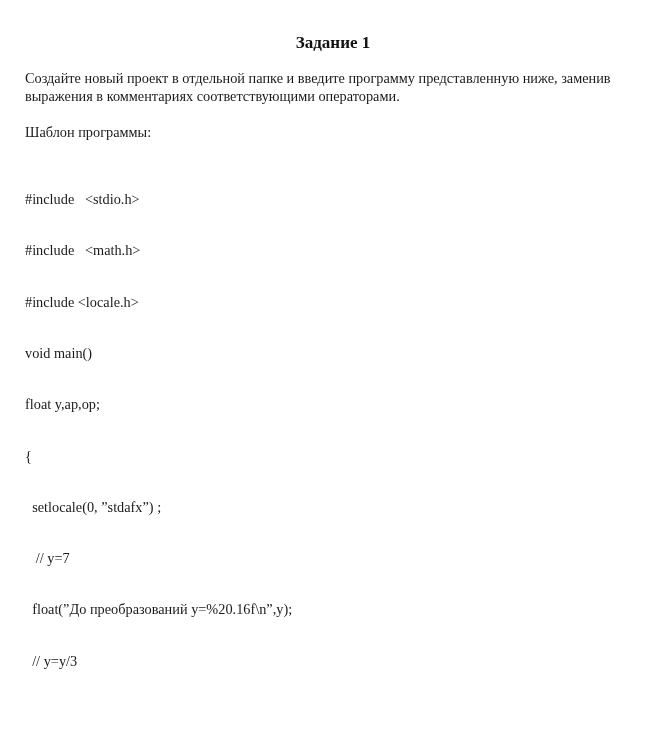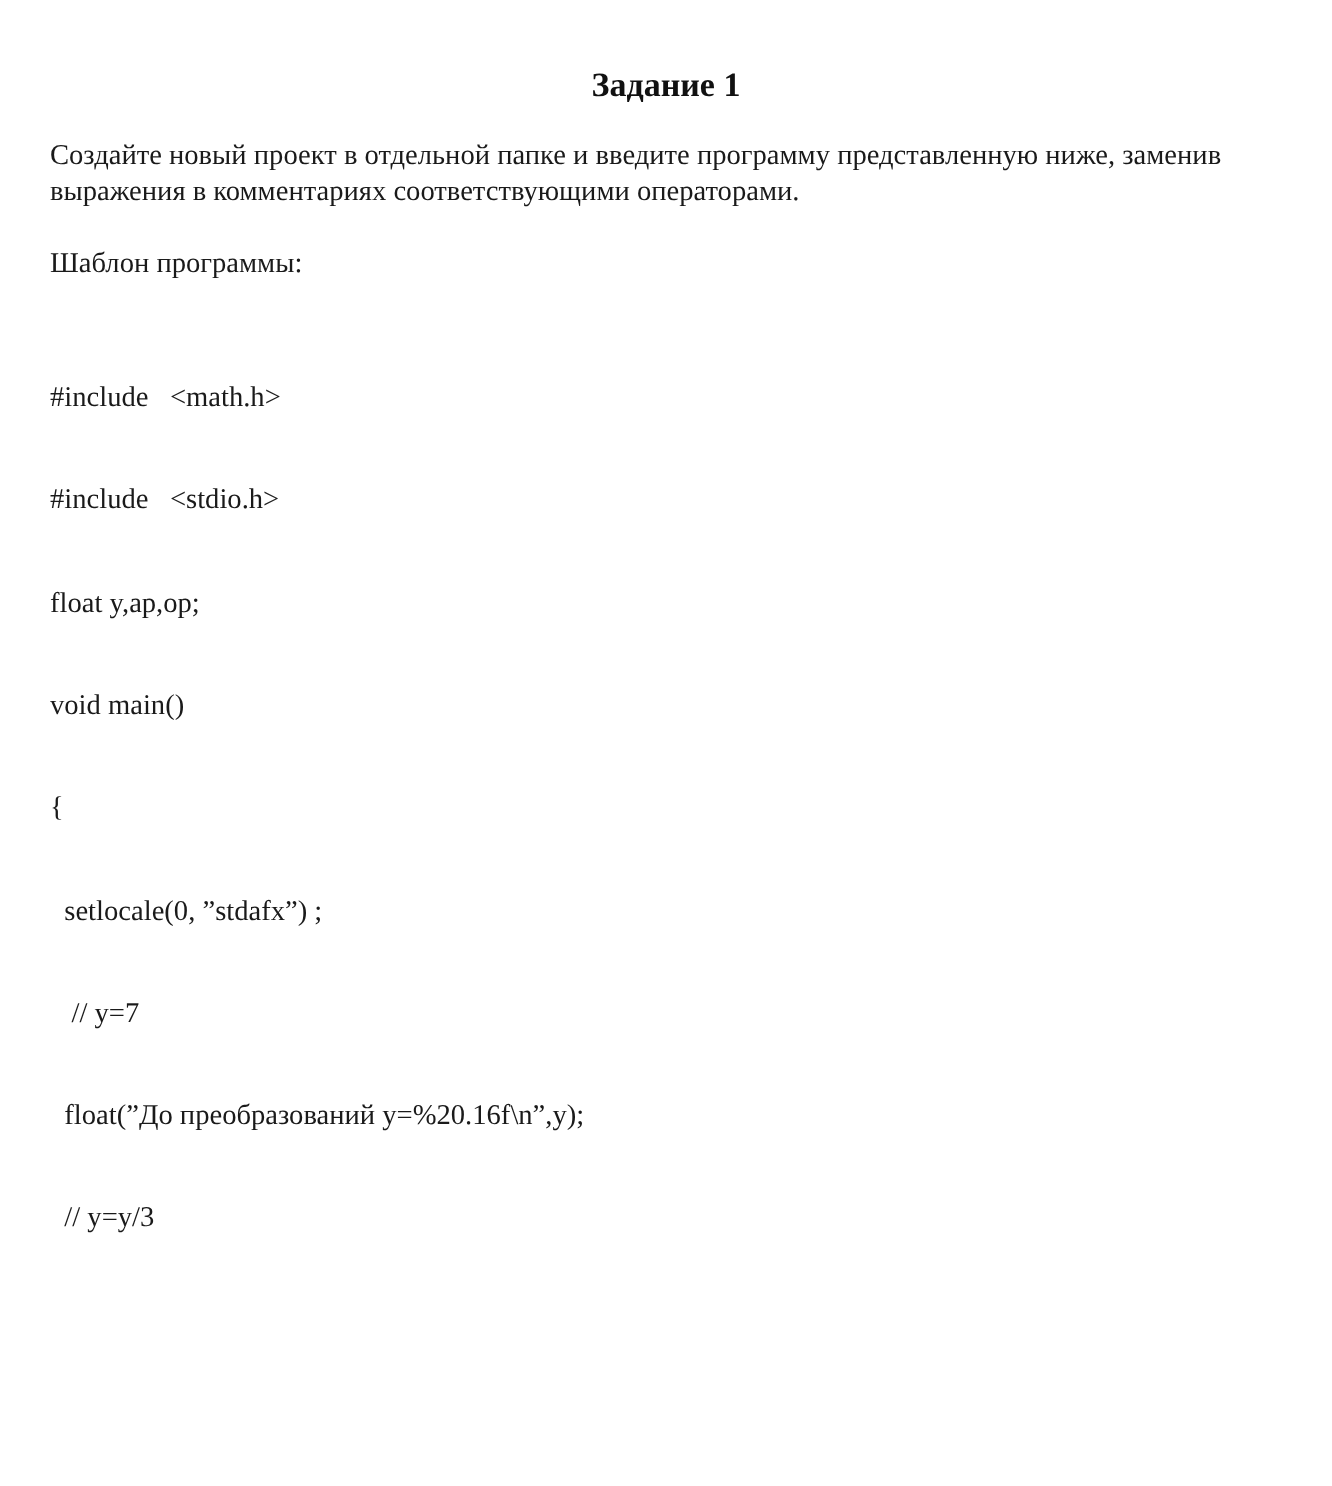--- a/index.html
+++ b/index.html
@@ -60,24 +60,25 @@
 <body>
 
 <div class="page">
   <div class="title">Задание 1</div>
 
   <div class="para intro">Создайте новый проект в отдельной папке и введите программу представленную ниже, заменив выражения в комментариях соответствующими операторами.</div>
 
   <div class="para template-label">Шаблон программы:</div>
 
   <div class="code">
+    <span class="code-line">#include   &lt;stdio.h&gt;</span>
     <span class="code-line">#include   &lt;math.h&gt;</span>
-    <span class="code-line">#include   &lt;stdio.h&gt;</span>
+    <span class="code-line">#include &lt;locale.h&gt;</span>
+    <span class="code-line">void main()</span>
     <span class="code-line">float y,ap,op;</span>
-    <span class="code-line">void main()</span>
     <span class="code-line">{</span>
     <span class="code-line">  setlocale(0, ”stdafx”) ;</span>
     <span class="code-line">   // y=7</span>
     <span class="code-line">  float(”До преобразований y=%20.16f\n”,y);</span>
     <span class="code-line">  // y=y/3</span>
     
     
     
     
     

